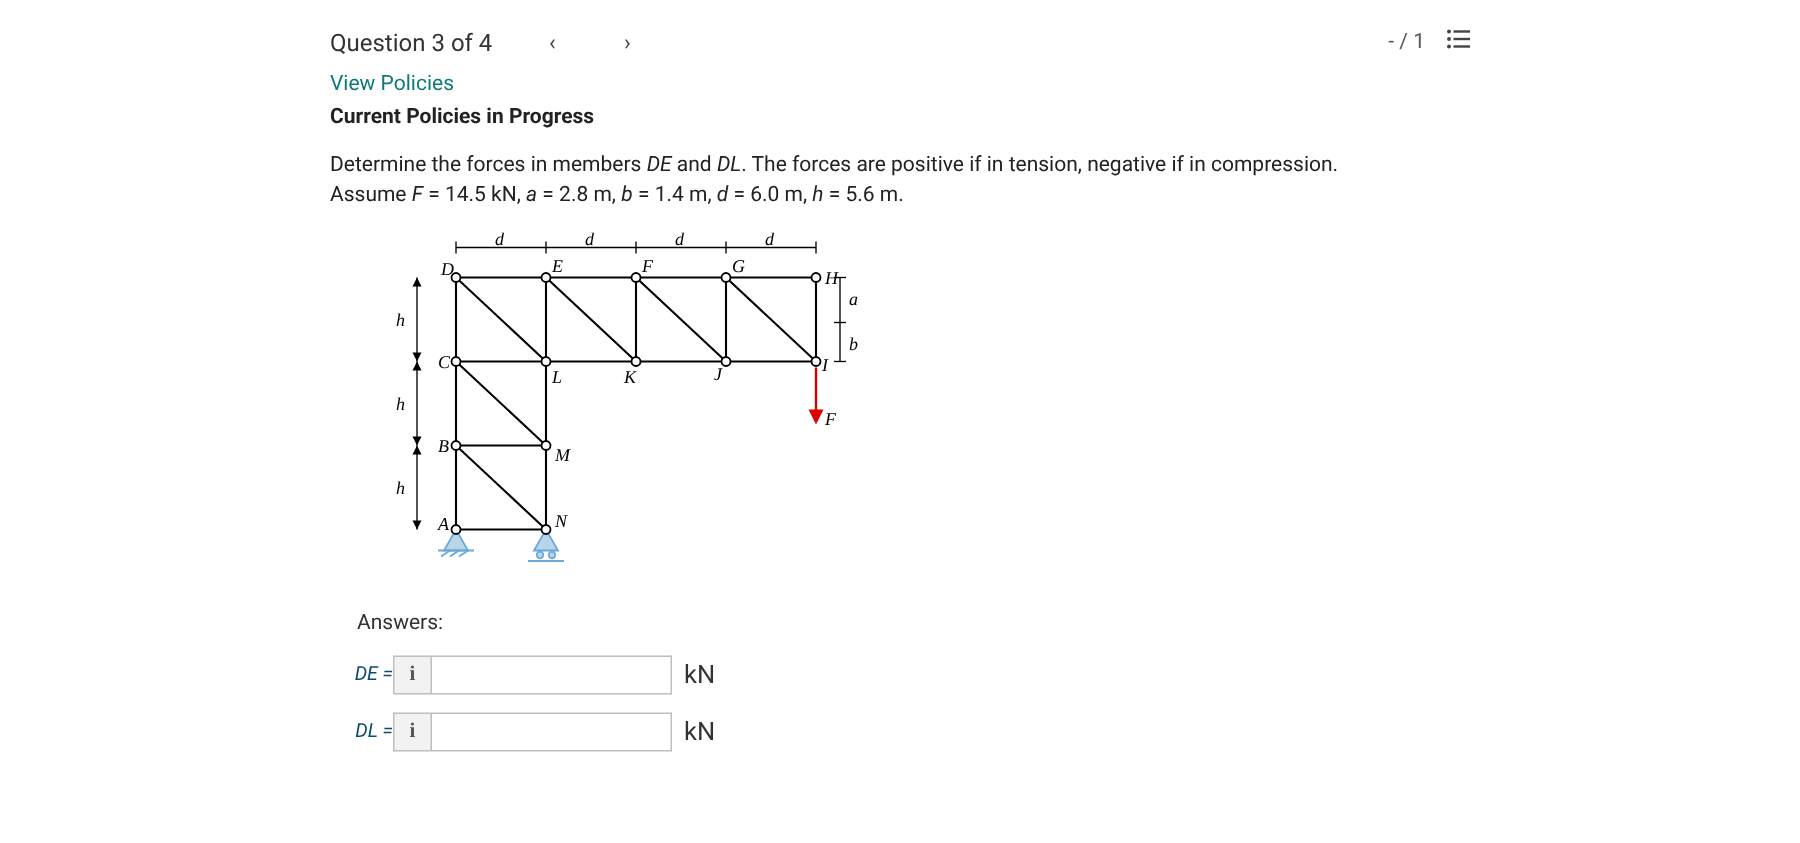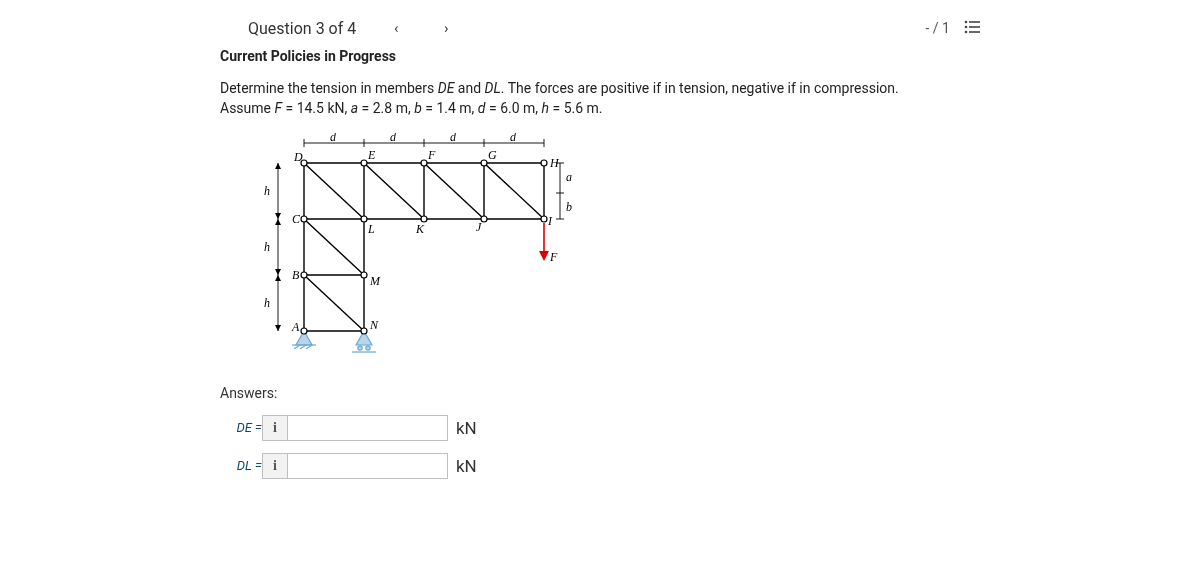--- a/index.html
+++ b/index.html
@@ -16,35 +16,35 @@
     width: 100%;
     height: 100%;
     position: relative;
   }
   .header {
     display: flex;
     align-items: center;
     padding: 18px 220px 6px 220px;
     justify-content: space-between;
   }
-  .header-left { display: flex; align-items: center; gap: 30px; margin-left: 28px; }
+  .header-left { display: flex; align-items: center; gap: 30px; }
   .q-title { font-size: 16px; color: #333; }
   .nav-btn {
     width: 20px; height: 20px;
     display: inline-flex; align-items: center; justify-content: center;
     font-size: 15px; color: #444; cursor: pointer;
   }
   .header-right { display: flex; align-items: center; gap: 14px; color: #555; font-size: 14px; }
   .hamburger { font-size: 17px; color: #444; cursor: pointer; }
   .content { padding: 4px 220px 20px 220px; }
   .policies { color: #0d7a7a; font-size: 14px; margin-bottom: 6px; cursor: pointer; }
   .attempt { font-weight: 700; font-size: 14px; color: #222; margin-bottom: 14px; }
   .prompt { font-size: 14px; color: #222; line-height: 1.45; margin-bottom: 14px; max-width: 740px; }
   .figure-wrap { margin: 8px 0 18px 34px; }
-  .answers-label { font-size: 14px; color: #333; margin: 18px 0 14px 0; }
+  .answers-label { font-size: 14px; color: #333; margin: 18px 0 14px 18px; }
   .answer-row { display: flex; align-items: center; margin-bottom: 12px; }
   .var-label { width: 42px; font-size: 13px; color: #0c4a6e; font-style: italic; text-align: right; }
   .info-box {
     width: 26px; height: 26px;
     border: 1px solid #bfbfbf; background: #f2f2f2;
     display: flex; align-items: center; justify-content: center;
     font-family: "Times New Roman", serif; font-weight: 700;
     font-size: 14px; color: #555; cursor: pointer;
   }
   .answer-input {
@@ -80,24 +80,25 @@
           <circle cx="2" cy="7" r="1.3" fill="#444"></circle>
             <rect x="5" y="6.2" width="11" height="1.6" fill="#444"></rect>
           <circle cx="2" cy="12" r="1.3" fill="#444"></circle>
             <rect x="5" y="11.2" width="11" height="1.6" fill="#444"></rect>
         </svg>
       </span>
     </div>
   </div>
 
   <div class="content">
+    <div class="policies">View Policies</div>
     <div class="attempt">Current Policies in Progress</div>
 
     <div class="prompt">
-      <span>Determine the tension in members </span><i>DE</i><span> and </span><i>DL</i><span>. The forces are positive if in tension, negative if in compression.</span><br>
+      <span>Determine the forces in members </span><i>DE</i><span> and </span><i>DL</i><span>. The forces are positive if in tension, negative if in compression.</span><br>
       <span>Assume </span><i>F</i><span> = 14.5 kN, </span><i>a</i><span> = 2.8 m, </span><i>b</i><span> = 1.4 m, </span><i>d</i><span> = 6.0 m, </span><i>h</i><span> = 5.6 m.</span>
     </div>
 
     <div class="figure-wrap">
       <svg width="330" height="230" viewBox="0 0 330 230">
 
         <g>
           <line class="arrow-thin" x1="50" y1="10" x2="110" y2="10"></line>
           <line class="arrow-thin" x1="110" y1="10" x2="170" y2="10"></line>
           <line class="arrow-thin" x1="170" y1="10" x2="230" y2="10"></line>

